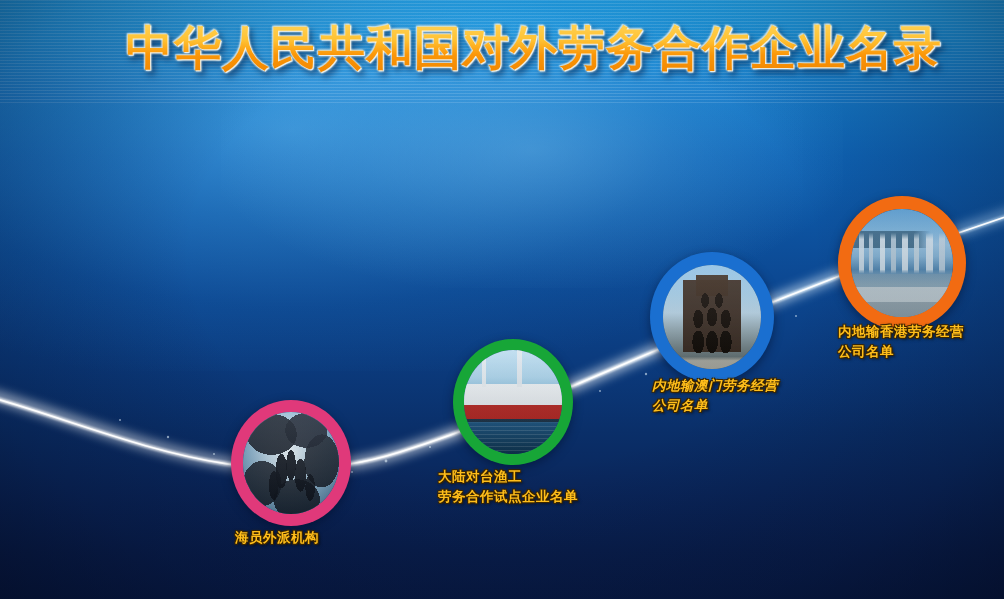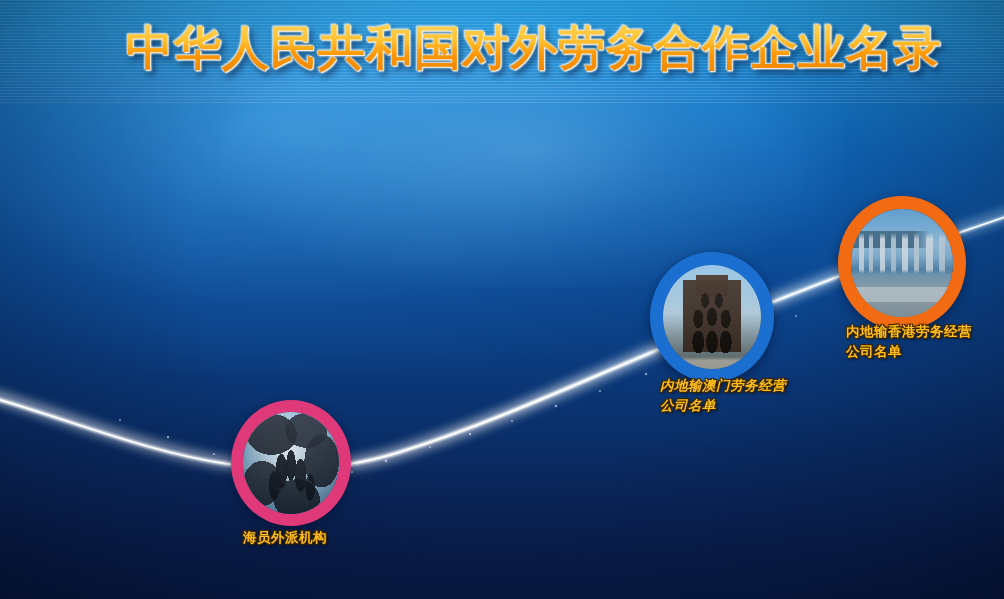--- a/index.html
+++ b/index.html
@@ -112,21 +112,21 @@
     line-height:1.48;
     color:#ffbe1a;
     white-space:nowrap;
     text-shadow:
       -1px -1px 0 #3a2500, 1px -1px 0 #3a2500,
       -1px  1px 0 #3a2500, 1px  1px 0 #3a2500,
        0 0 3px rgba(70,42,0,.9),
        2px 2px 3px rgba(0,0,0,.55);
     letter-spacing:.5px;
   }
-  .cap span{display:block;margin-left:8px;}
+  .cap span{display:block;}
 </style>
 </head>
 <body>
 
 <div id="stage">
 
   <div class="bg-base"></div>
   <div class="bg-glow"></div>
   <div class="bg-glow2"></div>
   <div class="scanlines"></div>
@@ -197,20 +197,46 @@
              radial-gradient(ellipse 5% 14% at 32% 72%, rgba(12,18,28,.9) 0 100%, rgba(0,0,0,0) 100%),
              radial-gradient(ellipse 5% 13% at 70% 74%, rgba(12,18,28,.88) 0 100%, rgba(0,0,0,0) 100%);"></div>
         <div class="photo" style="background:linear-gradient(to bottom, rgba(255,255,255,.12), rgba(0,0,0,.18));"></div>
       </div>
     </div>
     <div class="cap" style="left:4px;top:128px;text-align:center;">
       <span>海员外派机构</span>
     </div>
   </div>
 
+  <div class="badge" style="left:453px;top:339px;">
+    <div class="ring" style="width:120px;height:126px;background:#17a637;">
+      <div class="inner" style="left:11px;top:11px;right:11px;bottom:11px;">
+        <div class="photo" style="background:linear-gradient(to bottom,
+             #bcdcef 0%, #a9d2ea 26%, #8fc2e0 38%, #2f6f9e 52%, #1d5a8c 64%, #16496f 82%, #103754 100%);"></div>
+        <div class="photo" style="background:
+             linear-gradient(to bottom, rgba(0,0,0,0) 0 33%, rgba(238,242,245,.97) 33% 53%, rgba(0,0,0,0) 53%),
+             linear-gradient(to bottom, rgba(0,0,0,0) 0 53%, rgba(186,34,28,.96) 53% 66%, rgba(0,0,0,0) 66%),
+             linear-gradient(to bottom, rgba(0,0,0,0) 0 66%, rgba(24,24,28,.6) 66% 69%, rgba(0,0,0,0) 69%);"></div>
+        <div class="photo" style="background:
+             linear-gradient(to right, rgba(0,0,0,0) 0 18%, rgba(230,236,240,.9) 18% 22%, rgba(0,0,0,0) 22%),
+             linear-gradient(to right, rgba(0,0,0,0) 0 54%, rgba(226,232,238,.9) 54% 59%, rgba(0,0,0,0) 59%);
+             -webkit-mask-image:linear-gradient(to bottom, #000 0 36%, transparent 36%);
+             mask-image:linear-gradient(to bottom, #000 0 36%, transparent 36%);"></div>
+        <div class="photo" style="background:
+             repeating-linear-gradient(to bottom, rgba(255,255,255,.14) 0 1px, rgba(0,0,0,0) 1px 4px);
+             -webkit-mask-image:linear-gradient(to bottom, transparent 0 68%, #000 72%);
+             mask-image:linear-gradient(to bottom, transparent 0 68%, #000 72%);"></div>
+        <div class="photo" style="background:linear-gradient(to bottom, rgba(255,255,255,.10), rgba(0,0,0,.16));"></div>
+      </div>
+    </div>
+    <div class="cap" style="left:-15px;top:128px;">
+      <span>大陆对台渔工</span>
+      <span>劳务合作试点企业名单</span>
+    </div>
+  </div>
 
   <div class="badge" style="left:650px;top:252px;">
     <div class="ring" style="width:124px;height:130px;background:#1a6fd0;">
       <div class="inner" style="left:13px;top:13px;right:13px;bottom:13px;">
         <div class="photo" style="background:linear-gradient(to bottom,
              #8fc0e4 0%, #a6cfea 28%, #bcd9ec 46%, #9db4bf 62%, #7b8d92 80%, #5d6a6b 100%);"></div>
         <div class="photo" style="background:
              linear-gradient(to bottom, rgba(0,0,0,0) 0 14%, rgba(58,42,32,.95) 14% 84%, rgba(0,0,0,0) 84%);
              -webkit-mask-image:
                linear-gradient(to right, transparent 0 20%, #000 20% 80%, transparent 80%);

